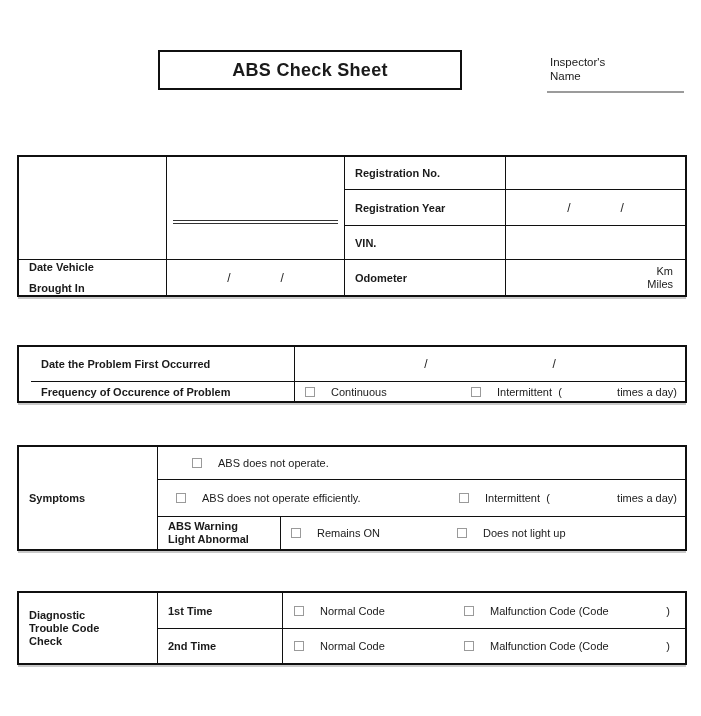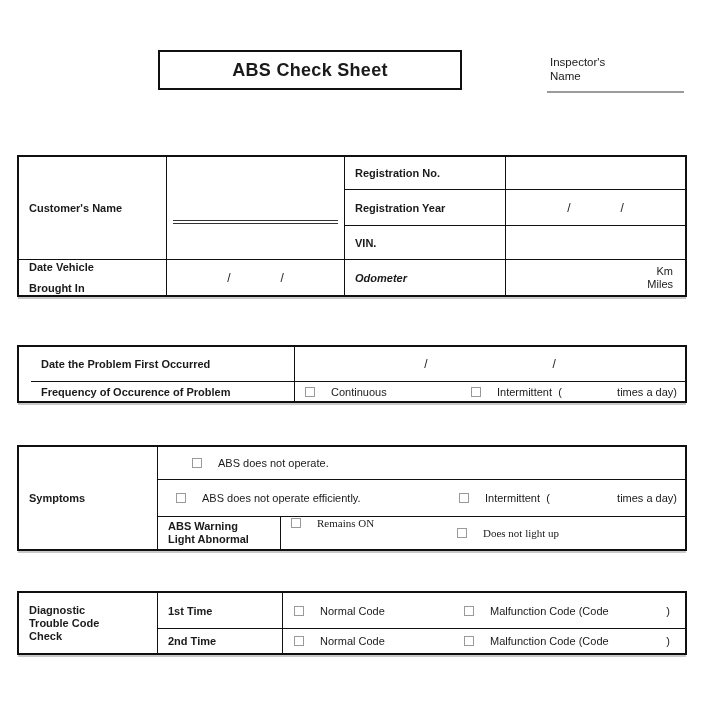--- a/index.html
+++ b/index.html
@@ -49,21 +49,21 @@
   .t1 .c-cust  { grid-area:1/1/4/2; }
   .t1 .c-name  { grid-area:1/2/4/3; }
   .t1 .c-regnL { grid-area:1/3/2/4; }
   .t1 .c-regnV { grid-area:1/4/2/5; }
   .t1 .c-regyL { grid-area:2/3/3/4; }
   .t1 .c-regyV { grid-area:2/4/3/5; gap:50px; }
   .t1 .c-vinL  { grid-area:3/3/4/4; }
   .t1 .c-vinV  { grid-area:3/4/4/5; }
   .t1 .c-dateL { grid-area:4/1/5/2; }
   .t1 .c-dateV { grid-area:4/2/5/3; gap:50px; }
-  .t1 .c-odoL  { grid-area:4/3/5/4;font-style:italic; }
+  .t1 .c-odoL  { grid-area:4/3/5/4; }
   .t1 .c-odoV  { grid-area:4/4/5/5; justify-content:flex-end; padding-right:12px;
                  text-align:right; line-height:13px; }
   .writing-line {
     position:absolute; left:6px; right:6px; top:63px; height:4px;
     border-top:1.2px solid #333; border-bottom:1.2px solid #333;
   }
 
   
   .t2 { top:345px; height:58px;
         grid-template-columns:263px 1fr; grid-template-rows:34px 1fr;padding-left:12px; }
@@ -77,24 +77,24 @@
         grid-template-columns:138px 1fr; grid-template-rows:32px 37px 1fr; }
   .t3 .c-sym { grid-area:1/1/4/2; }
   .t3 .c-r1  { grid-area:1/2/2/3; }
   .t3 .c-r2  { grid-area:2/2/3/3; }
   .t3 .c-r3  { grid-area:3/2/4/3; padding:0; }
   .warn-label {
     width:123px; height:100%; border-right:1.5px solid #101010;
     display:flex; flex-direction:column; justify-content:center;
     padding-left:10px; font-weight:bold; line-height:13px; flex:none;
   }
-  .warn-content { flex:1; position:relative; display:flex; align-items:flex-start; height:100%;font-family:Liberation Serif, serif; }
-
-  
-  .t4 { top:591px; height:64px;
+  .warn-content { flex:1; position:relative; display:flex; align-items:center; height:100%; }
+
+  
+  .t4 { top:591px; height:74px;
         grid-template-columns:138px 125px 1fr; grid-template-rows:35px 1fr; }
   .t4 .c-dtc { grid-area:1/1/3/2; line-height:13px; }
   .t4 .c-t1  { grid-area:1/2/2/3; }
   .t4 .c-t2  { grid-area:2/2/3/3; }
   .t4 .c-v1  { grid-area:1/3/2/4; }
   .t4 .c-v2  { grid-area:2/3/3/4; }
 </style>
 </head>
 <body>
 
@@ -103,21 +103,20 @@
   <div class="title-box">
     <span class="title-text">ABS Check Sheet</span>
   </div>
   <div class="inspector">
     <div class="ins-ln">Inspector's</div>
     <div class="ins-ln">Name</div>
     <div class="insp-underline"></div>
   </div>
 
   <div class="tbl t1">
-    <div class="cell lab c-cust">Customer's Name</div>
     <div class="cell bL c-name">
       <div class="writing-line"></div>
     </div>
     <div class="cell lab bL c-regnL">Registration No.</div>
     <div class="cell bL c-regnV"></div>
     <div class="cell lab bL bT c-regyL">Registration Year</div>
     <div class="cell bL bT slashes c-regyV">
       <span class="sl">/</span>
       <span class="sl">/</span>
     </div>

